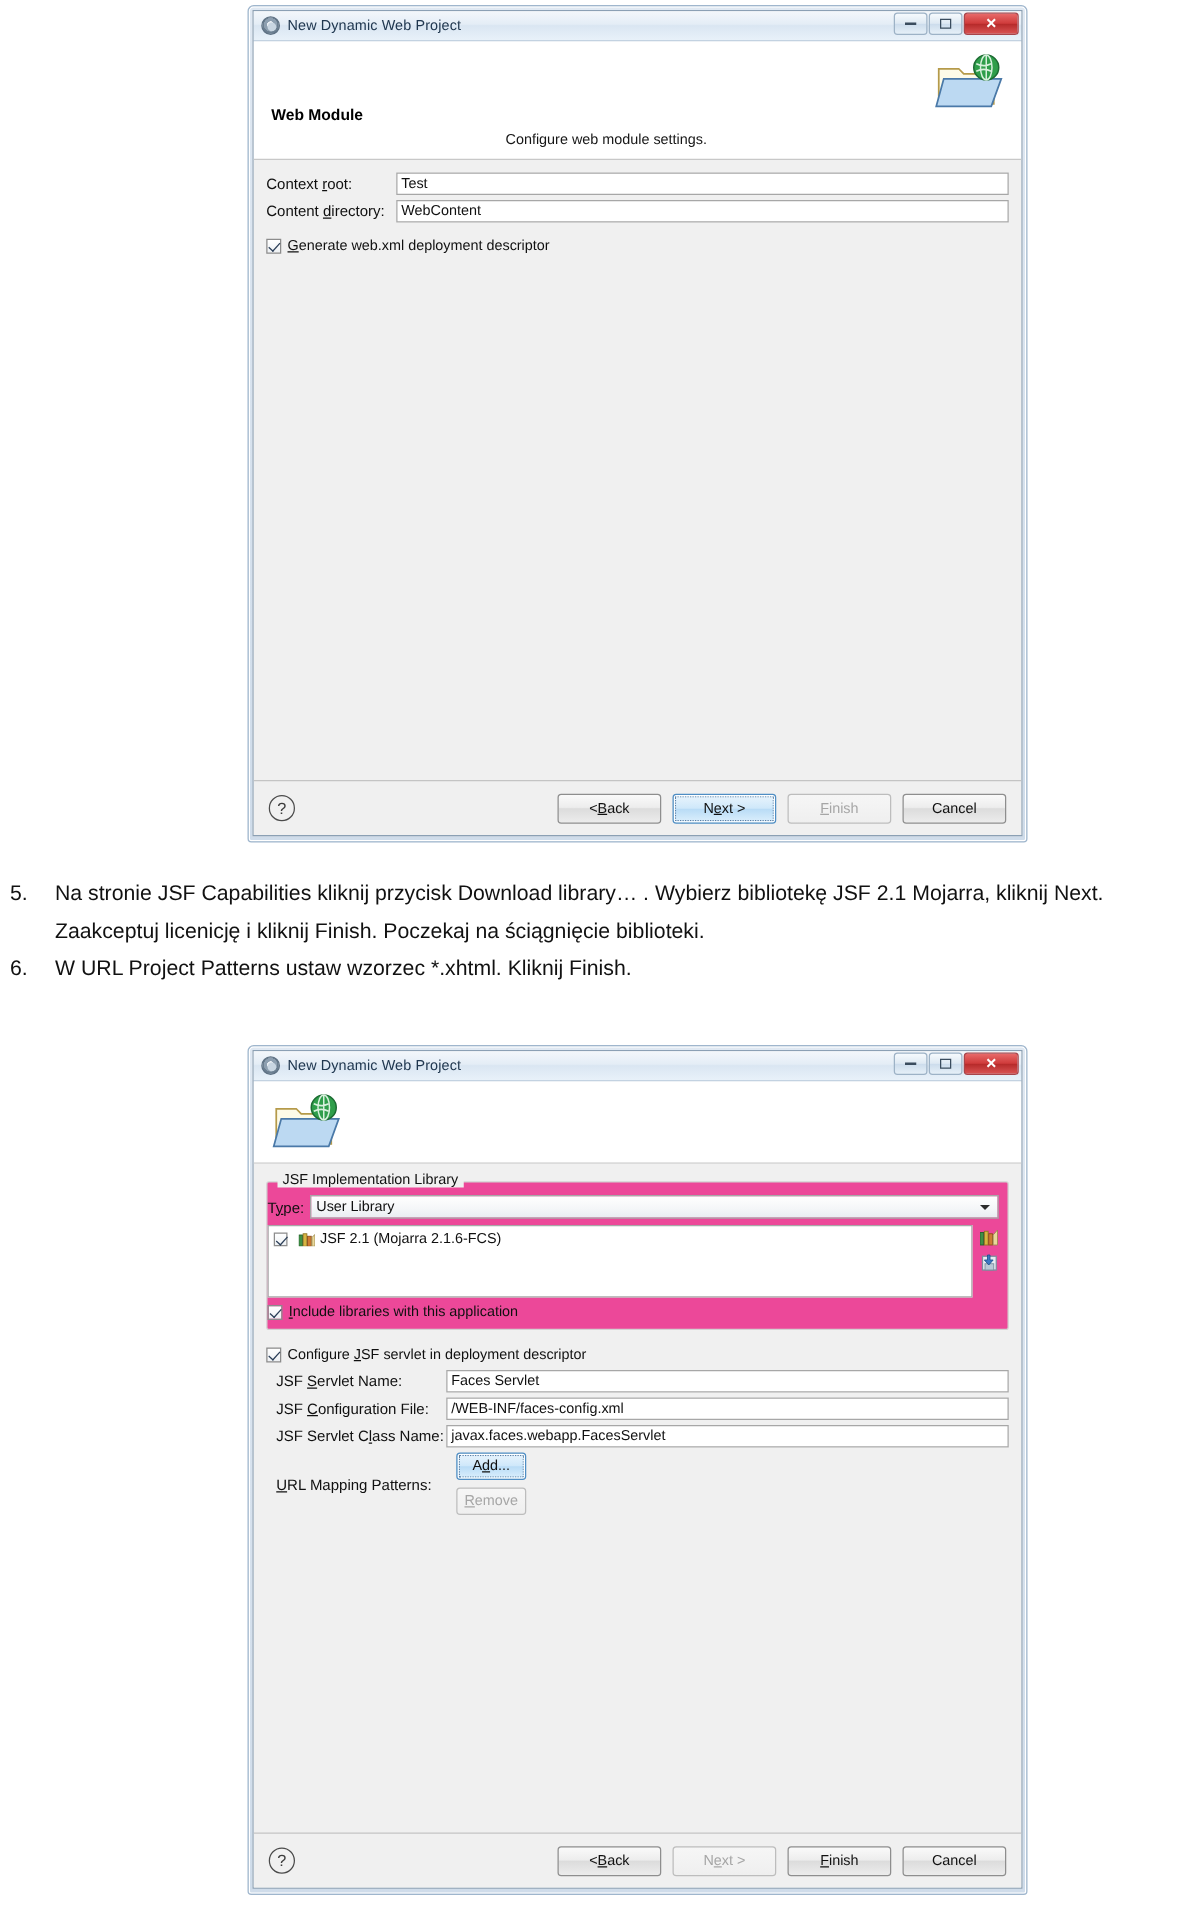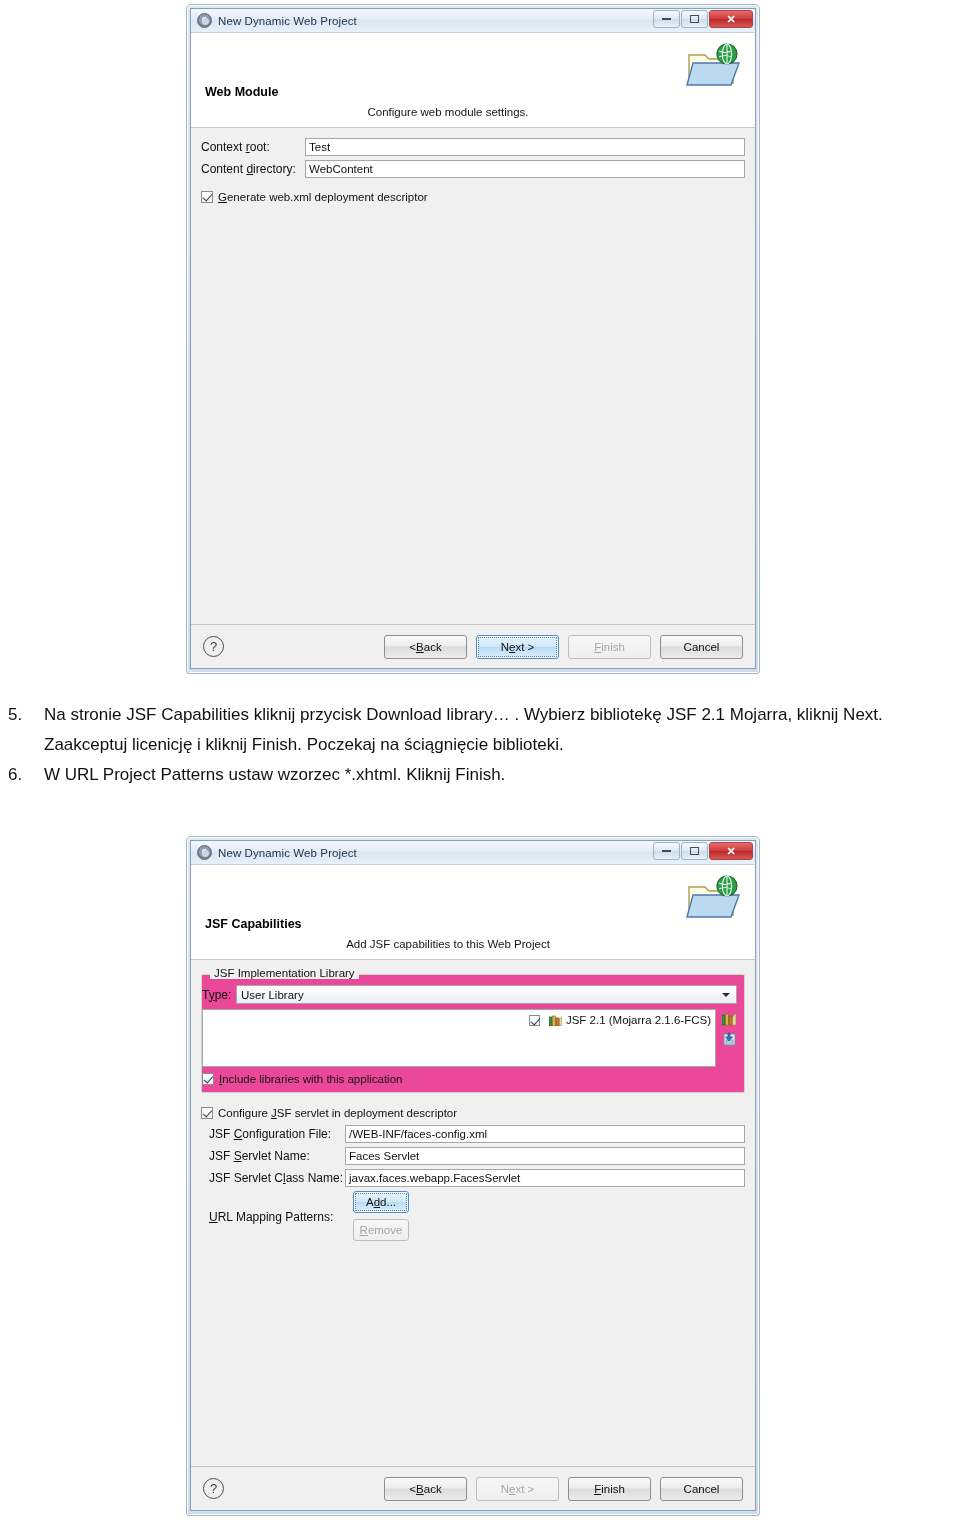--- a/index.html
+++ b/index.html
@@ -7,22 +7,22 @@
     margin: 0; padding: 0;
     width: 960px; height: 1525px;
     background: #ffffff;
     font-family: "Liberation Sans", sans-serif;
   }
   body { position: relative; overflow: hidden; }
 
   
   .win {
     position: absolute;
-    left: 186px;
-    width: 574px;
+    left: 198px;
+    width: 624px;
     background: #eff0f1;
     border: 1px solid #9fb6cd;
     border-radius: 5px 5px 3px 3px;
     box-shadow: 0 0 0 1px #ffffff inset;
     padding: 3px 3px 4px 3px;
     background-image: linear-gradient(to bottom, #dfe8f2 0%, #cfdcea 100%);
   }
   .win-inner {
     background: #f0f0f0;
     border: 1px solid #8ba0b4;
@@ -250,21 +250,21 @@
     transform: translateY(-2px);
   }
   .listbox {
     border: 1px solid #a7a7a7;
     background: #ffffff;
     font-size: 11.5px;
     color: #101010;
     padding: 4px 4px;
     overflow: hidden;
   }
-  .lib-row { display: flex; align-items: center; gap: 4px; justify-content: flex-end; }
+  .lib-row { display: flex; align-items: center; gap: 4px; }
   .books-ic { width: 13px; height: 11px; position: relative; flex: 0 0 13px; }
   .side-icons { display: flex; flex-direction: column; gap: 6px; margin-left: 6px; padding-top: 3px; }
   .sic { width: 15px; height: 14px; position: relative; }
 
   
   .steps {
     position: absolute;
     left: 0; right: 0;
     font-size: 17px;
     color: #111111;
@@ -378,24 +378,20 @@
             <i class="minglyph"></i>
           </span>
         <span class="wbtn">
             <i class="maxglyph"></i>
           </span>
         <span class="wbtn close">✕</span>
       </span>
     </div>
 
     <div class="wiz-head">
-      <div class="wiz-head-txt">
-        <div class="wiz-title">JSF Capabilities</div>
-        <div class="wiz-sub">Add JSF capabilities to this Web Project</div>
-      </div>
       <div class="wiz-icon">
         <svg viewBox="0 0 56 48" width="56" height="48">
           <path d="M4 14 L4 42 L48 42 L48 18 L24 18 L20 14 Z" fill="#fdfbe8" stroke="#b59a4a" stroke-width="1.4"></path>
           <path d="M8 22 L54 22 L46 44 L2 44 Z" fill="#bcd9f2" stroke="#4a79a8" stroke-width="1.4"></path>
           <circle cx="42" cy="13" r="10" fill="#2f9e4a" stroke="#1d6b33" stroke-width="1.2"></circle>
           <path d="M34 10 q6 3 12 0 M34 16 q6 -3 12 0 M42 3 v20" stroke="#d7f0dc" stroke-width="1.2" fill="none"></path>
           <ellipse cx="42" cy="13" rx="4.6" ry="10" fill="none" stroke="#d7f0dc" stroke-width="1.2"></ellipse>
         </svg>
       </div>
     </div>
@@ -453,26 +449,26 @@
         </div>
       </div>
 
       <div class="chkrow" style="margin-top:14px">
         <span class="chk checked"></span>
         <span class="chklabel"><span>Configure </span><u class="mn">J</u><span>SF servlet in deployment descriptor</span></span>
       </div>
 
       <div style="padding-left:8px; margin-top:6px">
         <div class="row">
+          <span class="row-label" style="width:136px"><span>JSF </span><u class="mn">S</u><span>ervlet Name:</span></span>
+          <span class="txtfield">Faces Servlet</span>
+        </div>
+        <div class="row">
           <span class="row-label" style="width:136px"><span>JSF </span><u class="mn">C</u><span>onfiguration File:</span></span>
           <span class="txtfield">/WEB-INF/faces-config.xml</span>
-        </div>
-        <div class="row">
-          <span class="row-label" style="width:136px"><span>JSF </span><u class="mn">S</u><span>ervlet Name:</span></span>
-          <span class="txtfield">Faces Servlet</span>
         </div>
         <div class="row">
           <span class="row-label" style="width:136px"><span>JSF Servlet C</span><u class="mn">l</u><span>ass Name:</span></span>
           <span class="txtfield">javax.faces.webapp.FacesServlet</span>
         </div>
 
         <div style="display:flex; align-items:center; margin-top:3px">
           <span class="row-label" style="width:136px; padding-top:2px"><u class="mn">U</u><span>RL Mapping Patterns:</span></span>
           <span style="display:flex; flex-direction:column; gap:6px; margin-left:8px">
             <span class="btn focused" style="width:56px; height:22px">

